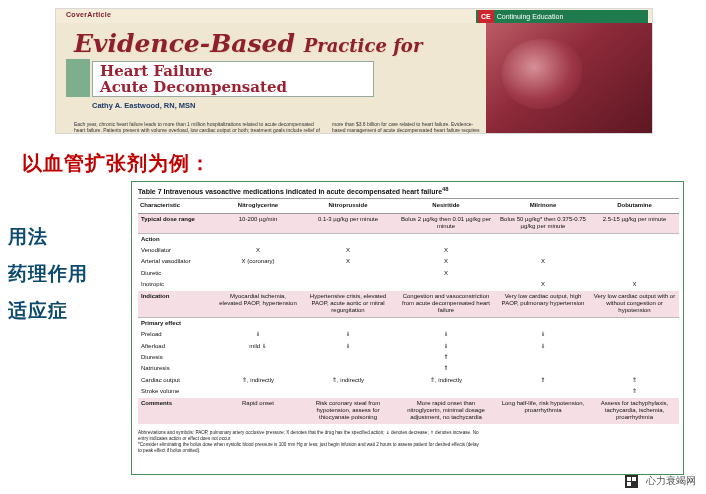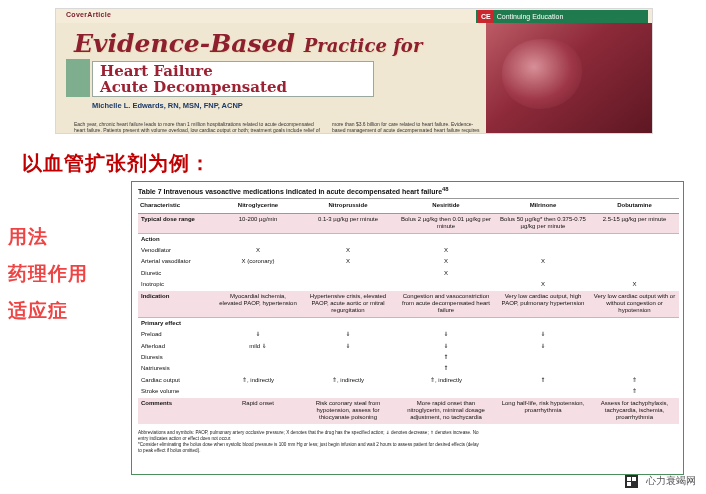--- a/index.html
+++ b/index.html
@@ -85,21 +85,21 @@
   .cn-head{
     position:absolute;left:22px;top:150px;
     font-family:"DejaVu Sans", sans-serif;
     font-size:20px;font-weight:bold;color:#c00000;
     letter-spacing:1px;
     text-align:center;
   }
   .cn-list{
     position:absolute;left:8px;top:218px;
     font-family:"DejaVu Sans", sans-serif;
-    font-size:19px;font-weight:bold;color:#ef4444;
+    font-size:19px;font-weight:bold;color:#0c4a6e;
     line-height:37px;
     letter-spacing:1px;
   }
 
   
   .table-panel{
     position:absolute;left:131px;top:181px;width:553px;height:294px;
     background:#ffffff;border:1px solid #4c8f5c;
     box-sizing:border-box;
   }
@@ -176,21 +176,21 @@
     <span style="font-size:18px;">Practice for</span>
   </div>
 
   <div class="title-box"></div>
   <div class="title-2">
     <div>Heart Failure</div>
     <div>Acute Decompensated</div>
   </div>
 
   <div class="authors">
-    <div>Michelle L. Edwards, RN, MSN, FNP, ACNP</div>
+    <div>Cathy A. Eastwood, RN, MSN</div>
   </div>
 
   <div class="abstract">Each year, chronic heart failure leads to more than 1 million hospitalizations related to acute decompensated heart failure. Patients present with volume overload, low cardiac output or both; treatment goals include relief of congestion and improvement of perfusion.</div>
   <div class="abstract2">more than $3.6 billion for care related to heart failure. Evidence-based management of acute decompensated heart failure requires accurate assessment of hemodynamic profile and appropriate selection of therapy.</div>
 </div>
 
 <div class="cn-head">以血管扩张剂为例：</div>
 <div class="cn-list">
   <div>用法</div>
   <div>药理作用</div>

